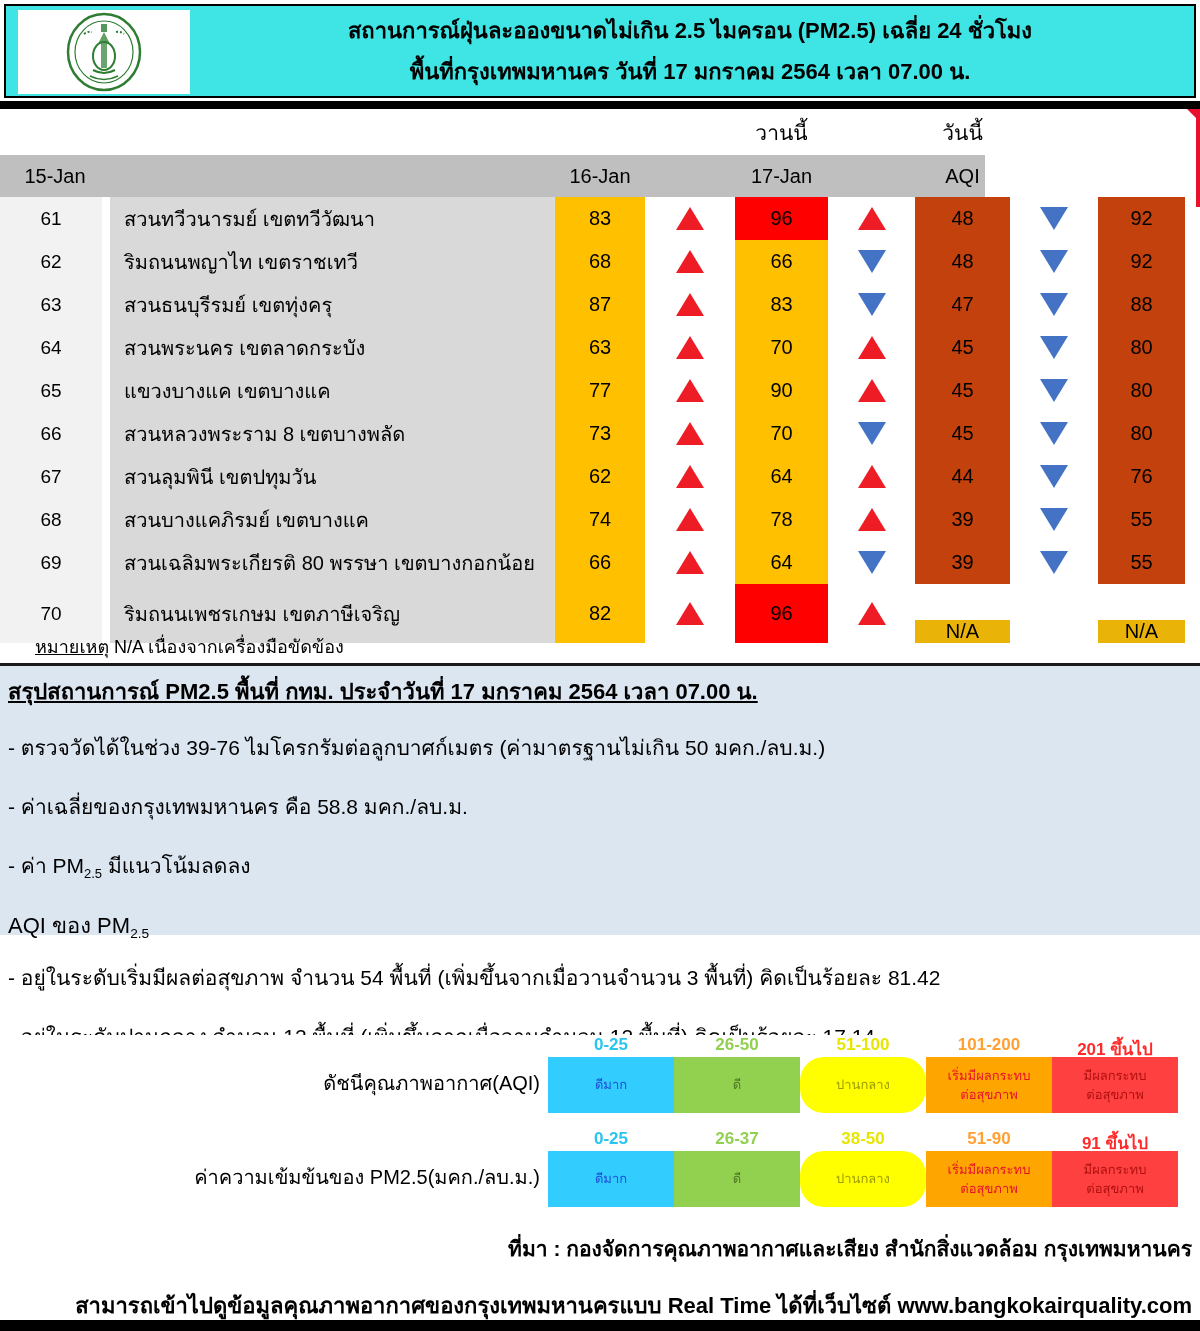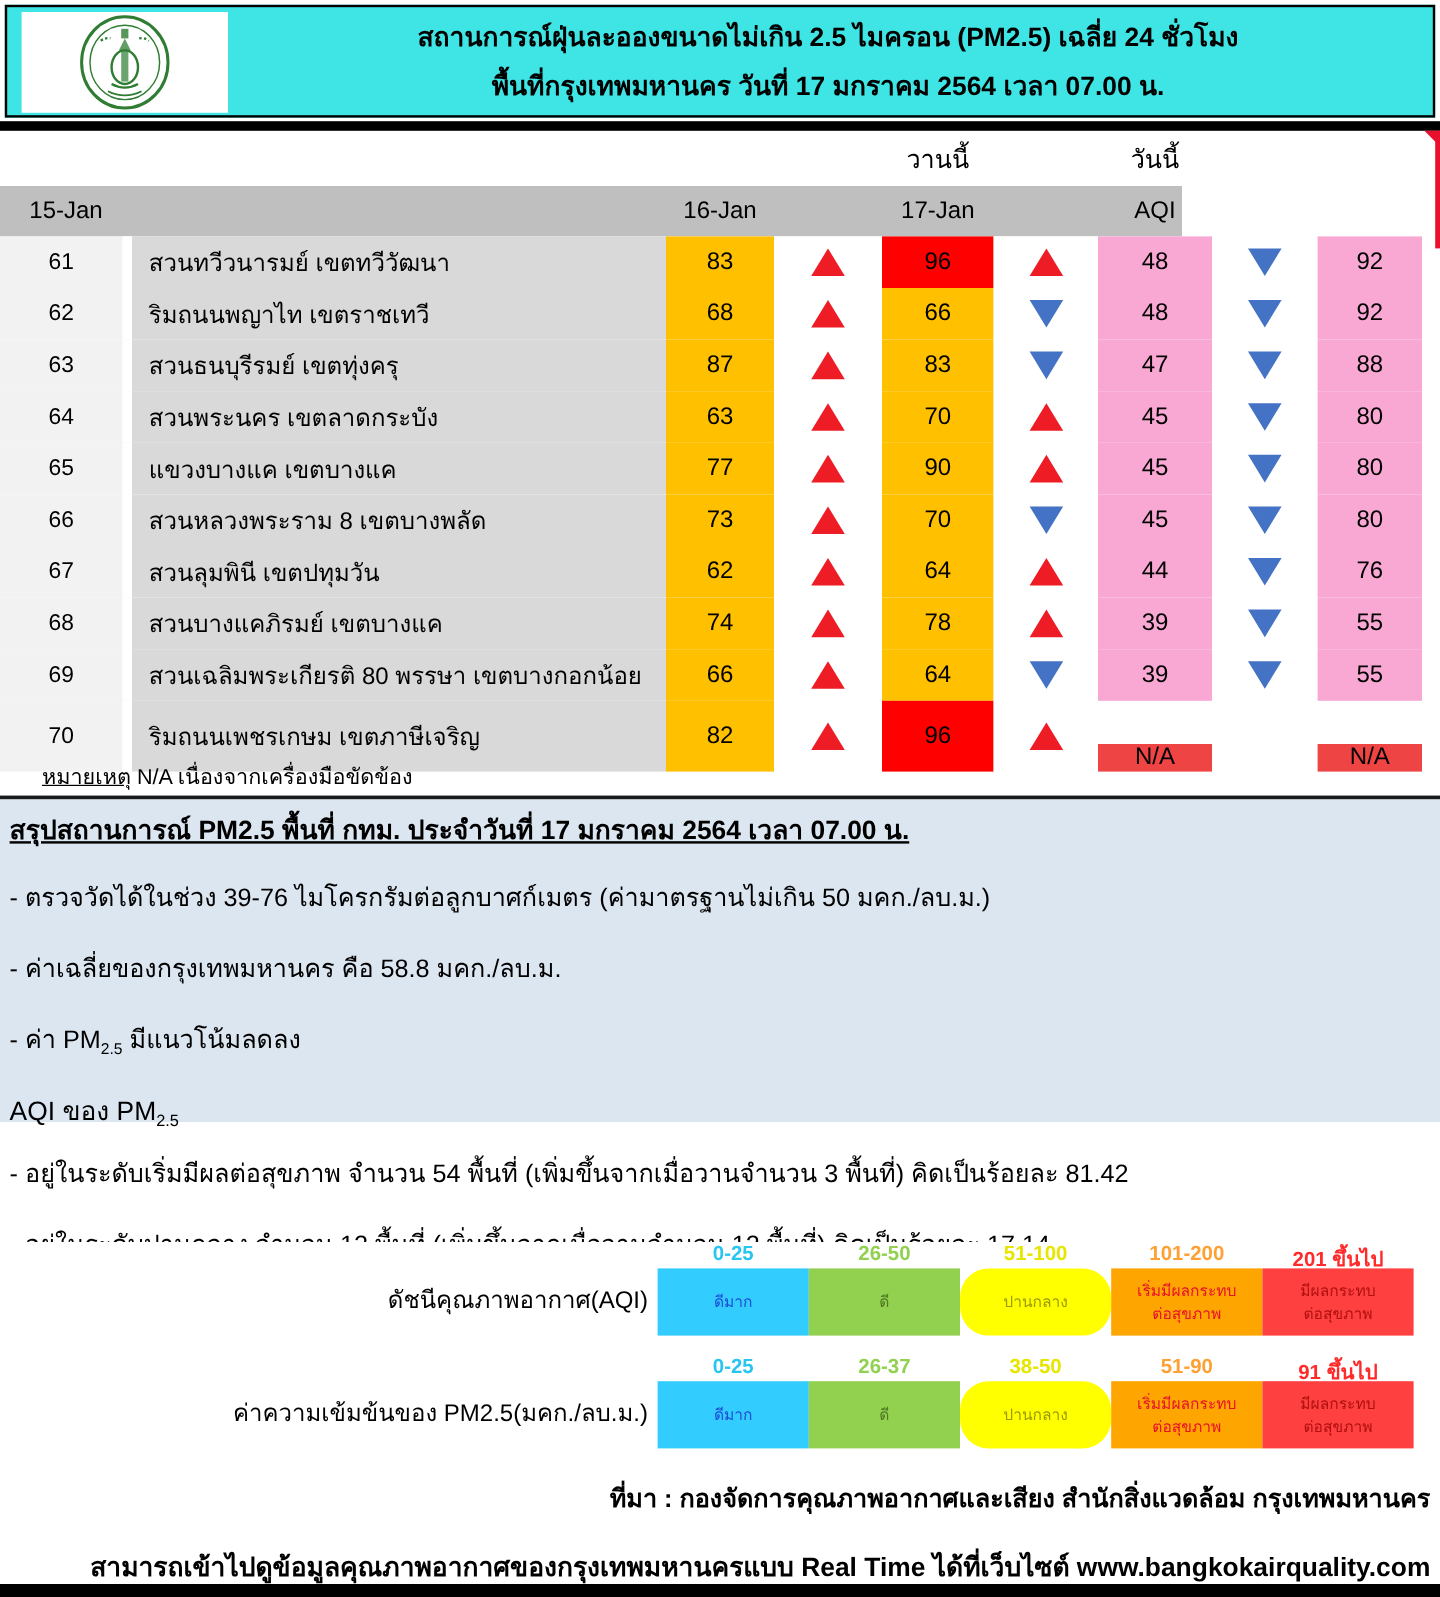--- a/index.html
+++ b/index.html
@@ -32,22 +32,22 @@
   .subhead .slabel { font-size:21px; text-align:center; align-self:center; }
   .thead { height:42px; background:#BFBFBF; align-items:center; }
   .thead .station-h { grid-column:1 / span 2; font-weight:bold; font-size:21px; padding-left:6px; }
   .thead .col-h { text-align:center; font-size:20px; }
   .trow { height:43px; align-items:stretch; }
   .c { display:flex; align-items:center; justify-content:center; font-size:20px; }
   .cnum { background:#F2F2F2; border-right:8px solid #fff; font-size:19px; }
   .cname { background:#D9D9D9; justify-content:flex-start; padding-left:14px; font-size:20px; }
   .lv-orange { background:#FFC000; }
   .lv-red { background:#FF0000; }
-  .lv-yellow { background:#f9a8d4; }
-  .lv-na { background:#ef4444;margin-top:36px; }
+  .lv-yellow { background:#c2410c; }
+  .lv-na { background:#eab308;margin-top:36px; }
   .ctrend { background:#fff; }
   .tri { display:block; width:0; height:0; }
   .tri-up { border-left:14px solid transparent; border-right:14px solid transparent; border-bottom:23px solid #EE1C25; }
   .tri-down { border-left:14px solid transparent; border-right:14px solid transparent; border-top:23px solid #4472C4; }
   
   .note { position:absolute; left:35px; top:632px; font-size:18px; }
   .note .nlabel { text-decoration:underline; }
   
   .summary {
     position:absolute; left:0; top:663px; width:1200px; height:272px;

